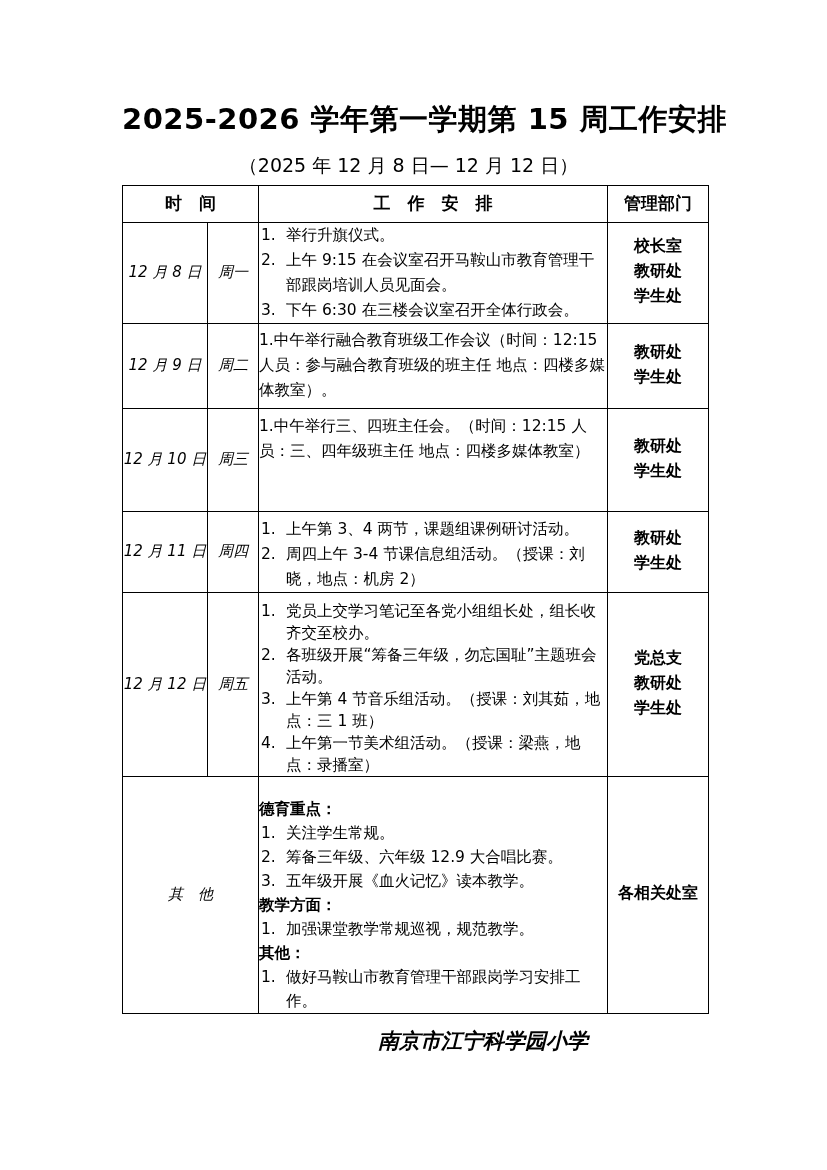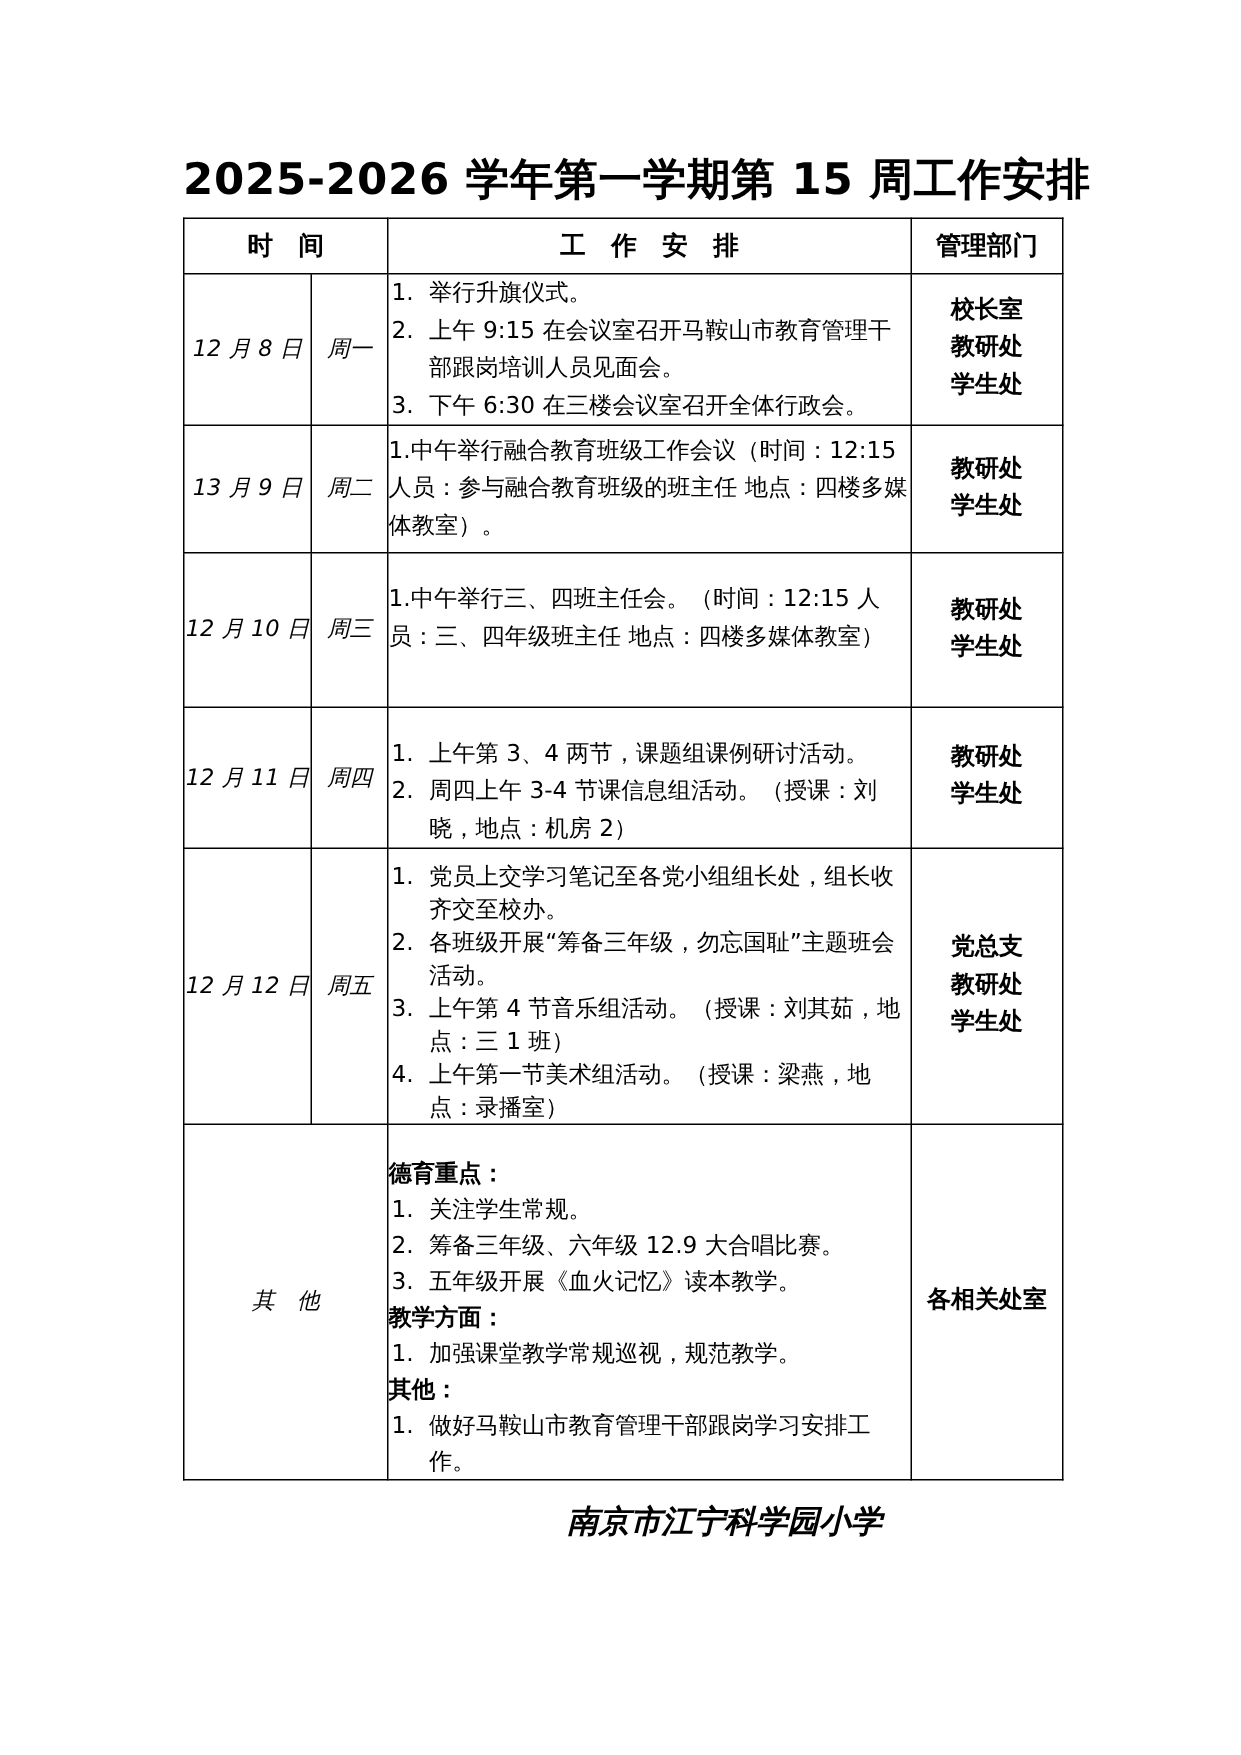--- a/index.html
+++ b/index.html
@@ -26,21 +26,21 @@
   tr.hr{height:37px;}
   tr.r1{height:100px;} tr.r2{height:85px;} tr.r3{height:103px;}
   tr.r4{height:79px;} tr.r5{height:181px;} tr.r6{height:220px;}
   th{font-size:17px;font-weight:bold;text-align:center;}
   .date-cell,.weekday-cell{
     text-align:center;font-size:15px;white-space:nowrap;font-style:italic;
   }
   .work-cell{
     font-size:15.5px;line-height:25px;padding:3px 6px 3px 6px;text-align:left;
   }
-  tr.r3 .work-cell,tr.r4 .work-cell{vertical-align:top;padding-top:18px;}
+  tr.r3 .work-cell,tr.r4 .work-cell{vertical-align:top;padding-top:5px;}
   tr.r5 .work-cell{vertical-align:top;line-height:22px;padding-top:7px;}
   tr.r6 .work-cell{vertical-align:top;line-height:24px;padding-top:20px;}
   .task{display:flex;align-items:flex-start;}
   .task .n{flex:none;width:25px;padding-left:2px;}
   .task .t{flex:1;min-width:0;}
   .work-text{display:block;}
   .sec-heading{font-weight:bold;}
   .dept-cell{
     text-align:center;font-weight:bold;font-size:16px;line-height:25px;font-family:Liberation Mono, monospace;
   }
@@ -49,20 +49,21 @@
     width:586px;margin-top:13px;text-align:center;font-weight:bold;font-size:21px;
     transform:translateX(68px);white-space:nowrap;font-style:italic;
   }
 </style>
 </head>
 <body>
 
 <div class="page">
 
   <h1 class="doc-title">2025-2026 学年第一学期第 15 周工作安排</h1>
+  <div class="doc-subtitle">（2025 年 12 月 8 日— 12 月 12 日）</div>
 
   <table class="sched">
     <colgroup>
       <col class="c-date">
         <col class="c-wd">
         <col class="c-work">
         <col class="c-dept">
     </colgroup>
 
     <tbody>
@@ -90,21 +91,21 @@
             </div>
       </td>
       <td class="dept-cell">
         <div class="dept-line">校长室</div>
         <div class="dept-line">教研处</div>
         <div class="dept-line">学生处</div>
       </td>
     </tr>
 
     <tr class="r2">
-      <td class="date-cell">13 月 9 日</td>
+      <td class="date-cell">12 月 9 日</td>
       <td class="weekday-cell">周二</td>
       <td class="work-cell">
         <span class="work-text">1.中午举行融合教育班级工作会议（时间：12:15 人员：参与融合教育班级的班主任 地点：四楼多媒体教室）。</span>
       </td>
       <td class="dept-cell">
         <div class="dept-line">教研处</div>
         <div class="dept-line">学生处</div>
       </td>
     </tr>
 

